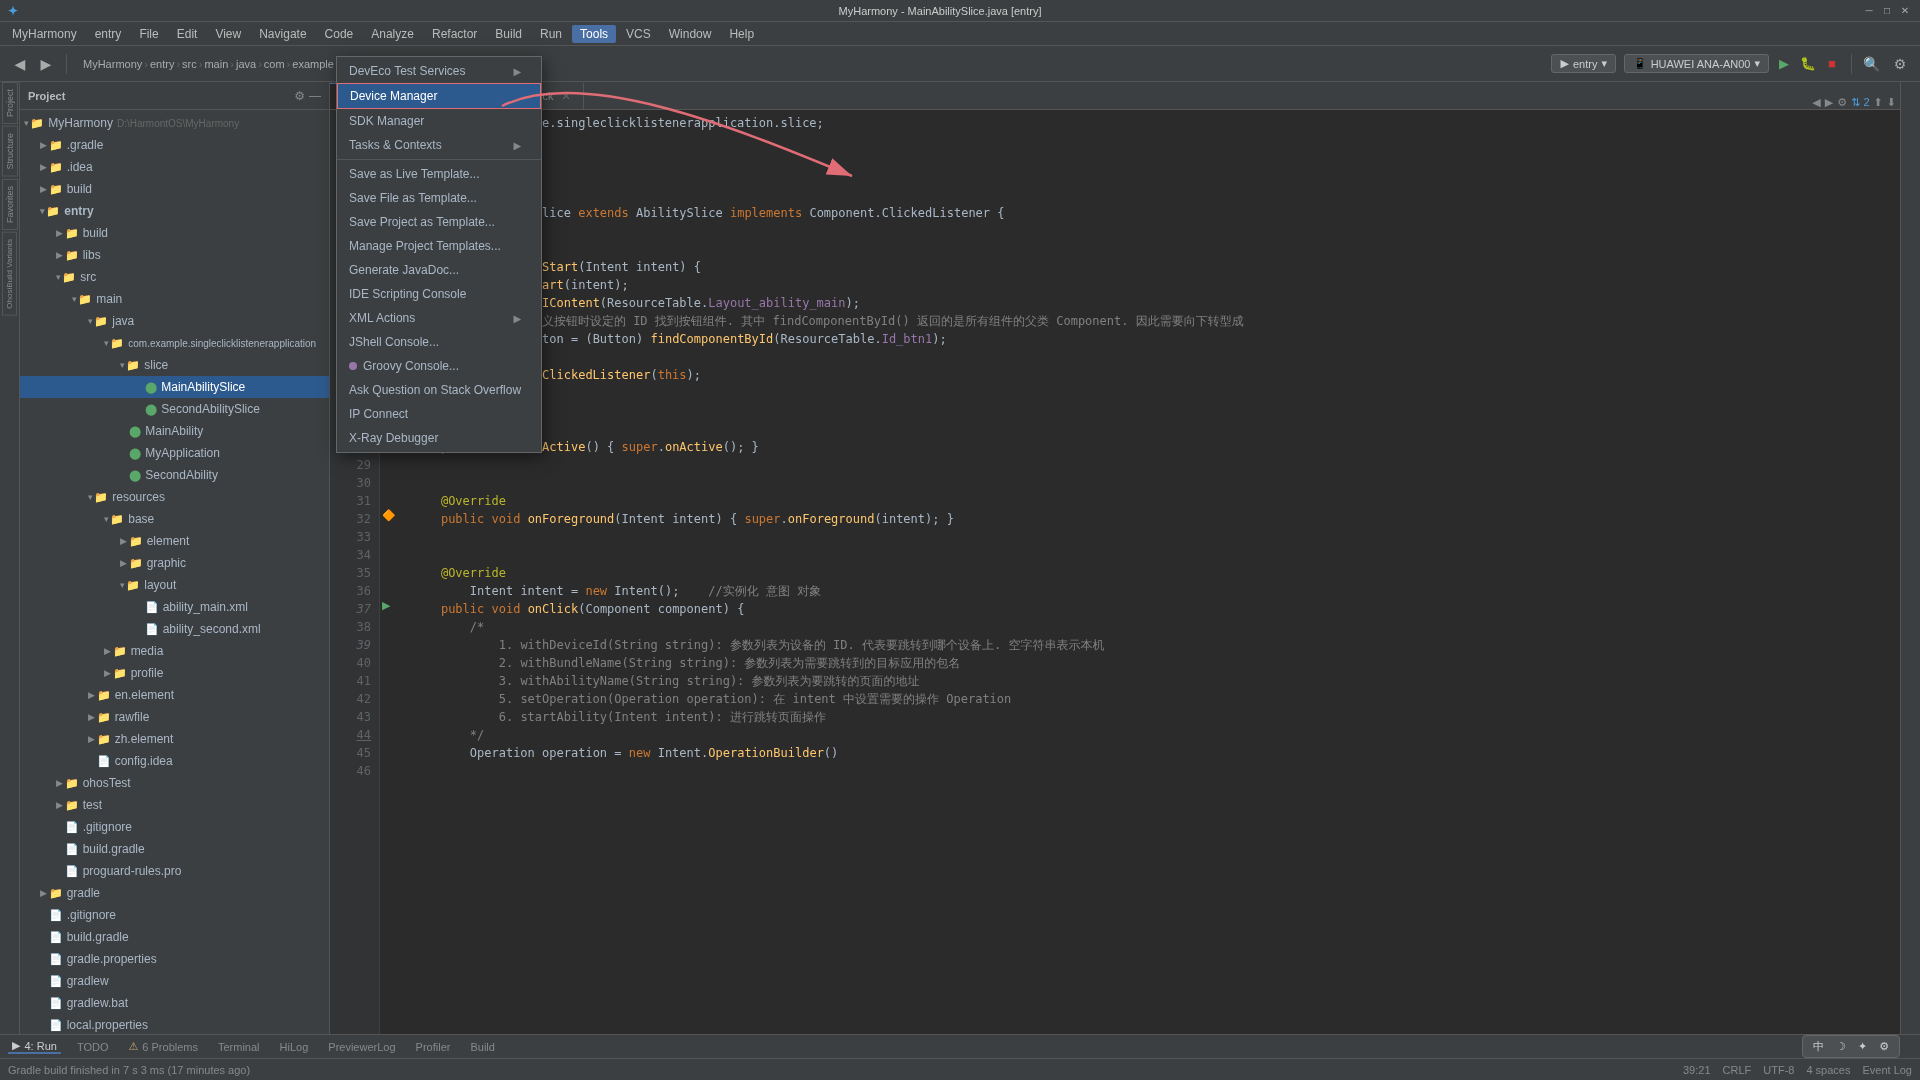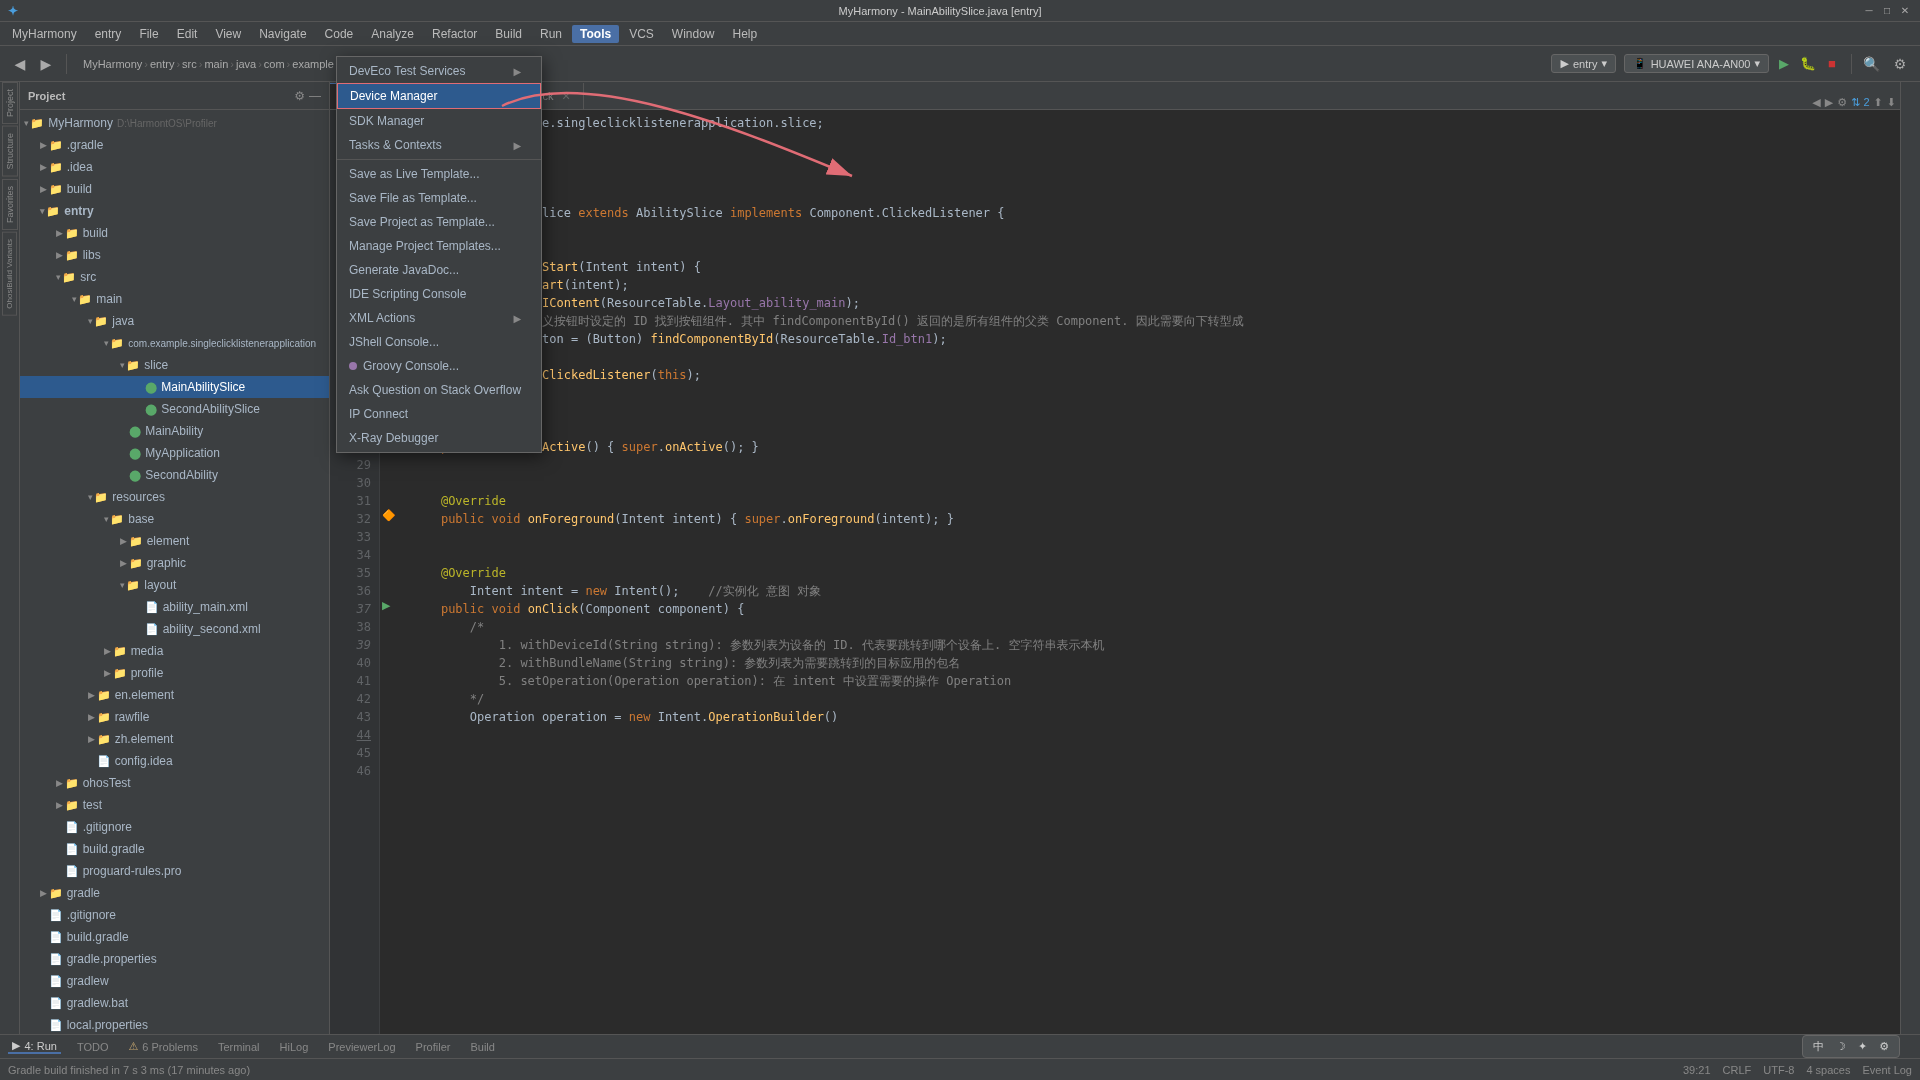--- a/index.html
+++ b/index.html
@@ -44,21 +44,20 @@
     }
     .menu-item {
       padding: 2px 8px;
       color: #bbb;
       font-size: 12px;
       cursor: pointer;
       border-radius: 2px;
     }
     .menu-item:hover, .menu-item.active {
       background: #4c5052;
-      font-weight: bold;
     }
     .menu-item.active { background: #4a6fa5; color: #fff; }
 
     
     .toolbar {
       height: 36px;
       background: #3c3f41;
       display: flex;
       align-items: center;
       padding: 0 8px;
@@ -428,21 +427,21 @@
         <span>⚙</span>
         <span>—</span>
       </div>
     </div>
     <div class="tree">
 
       <div class="tree-item">
         <span class="tree-arrow">▾</span>
         <span class="tree-icon folder">📁</span>
         <span>MyHarmony</span>
-        <span style="color:#666; font-size:10px; margin-left:4px;">D:\HarmontOS\Profiler</span>
+        <span style="color:#666; font-size:10px; margin-left:4px;">D:\HarmontOS\MyHarmony</span>
       </div>
 
       <div class="tree-item" style="padding-left:20px;">
         <span class="tree-arrow">▶</span>
           <span class="tree-icon folder">📁</span>
           <span>.gradle</span>
       </div>
 
       <div class="tree-item" style="padding-left:20px;">
         <span class="tree-arrow">▶</span>
@@ -815,21 +814,23 @@
         <div class="code-line">    <span class="ann">@Override</span></div>
         <div class="code-line">    <span class="kw">public void</span> <span class="fn">onForeground</span>(<span class="cls">Intent</span> intent) { <span class="kw">super</span>.<span class="fn">onForeground</span>(intent); }</div>
         <div class="code-line"></div>
         <div class="code-line"></div>
         <div class="code-line">    <span class="ann">@Override</span></div>
         <div class="code-line">        <span class="cls">Intent</span> intent = <span class="kw">new</span> <span class="cls">Intent</span>();    <span class="cmt">//实例化 意图 对象</span></div>
         <div class="code-line">    <span class="kw">public void</span> <span class="fn">onClick</span>(<span class="cls">Component</span> component) {</div>
         <div class="code-line">        <span class="cmt">/*</span></div>
         <div class="code-line">            <span class="cmt">1. withDeviceId(String string): 参数列表为设备的 ID. 代表要跳转到哪个设备上. 空字符串表示本机</span></div>
         <div class="code-line">            <span class="cmt">2. withBundleName(String string): 参数列表为需要跳转到的目标应用的包名</span></div>
+        <div class="code-line">            <span class="cmt">3. withAbilityName(String string): 参数列表为要跳转的页面的地址</span></div>
         <div class="code-line">            <span class="cmt">5. setOperation(Operation operation): 在 intent 中设置需要的操作 Operation</span></div>
+        <div class="code-line">            <span class="cmt">6. startAbility(Intent intent): 进行跳转页面操作</span></div>
         <div class="code-line">        <span class="cmt">*/</span></div>
         <div class="code-line">        <span class="cls">Operation</span> operation = <span class="kw">new</span> <span class="cls">Intent</span>.<span class="fn">OperationBuilder</span>()</div>
       </div>
     </div>
   </div>
 
   <div class="right-sidebar"></div>
 </div>
 
 <div class="bottom-bar">

